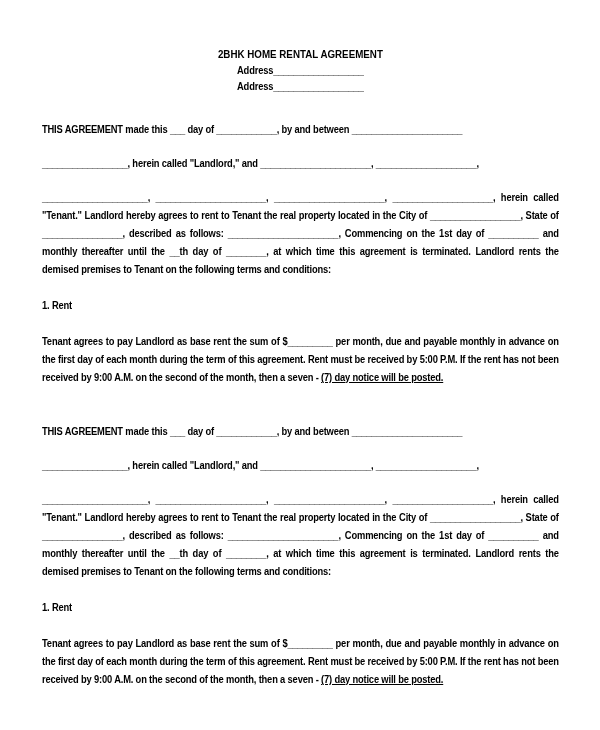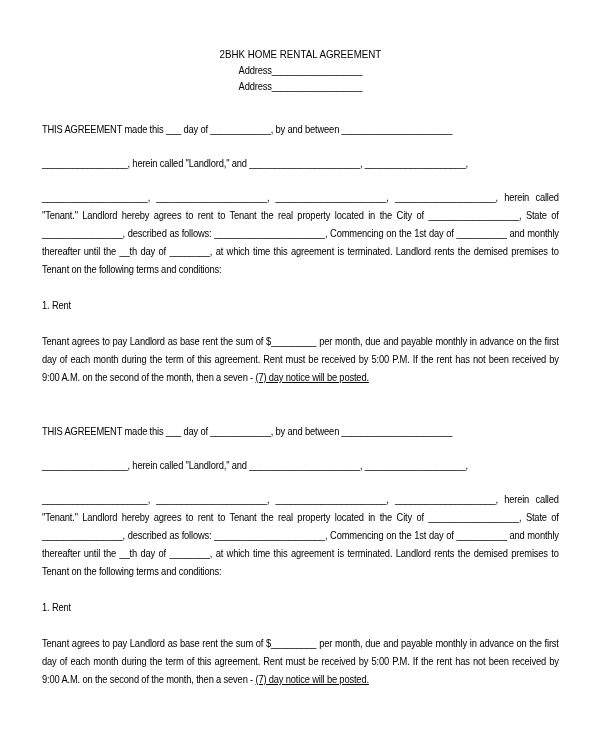--- a/index.html
+++ b/index.html
@@ -4,21 +4,21 @@
 <style>
   * { margin: 0; padding: 0; box-sizing: border-box; }
   html, body { background: #ffffff; }
   .page {
     position: relative;
     width: 600px;
     height: 730px;
     background: #ffffff;
     color: #000000;
     font-family: "Liberation Sans", sans-serif;
-    font-weight: 400;
+    font-weight: 700;
     overflow: hidden;
   }
   .inner { padding: 46px 0 0 42px; }
   
   .scale {
     width: 608px;
     transform: scaleX(0.85);
     transform-origin: 0 0;
     font-size: 11px;
     line-height: 18px;

